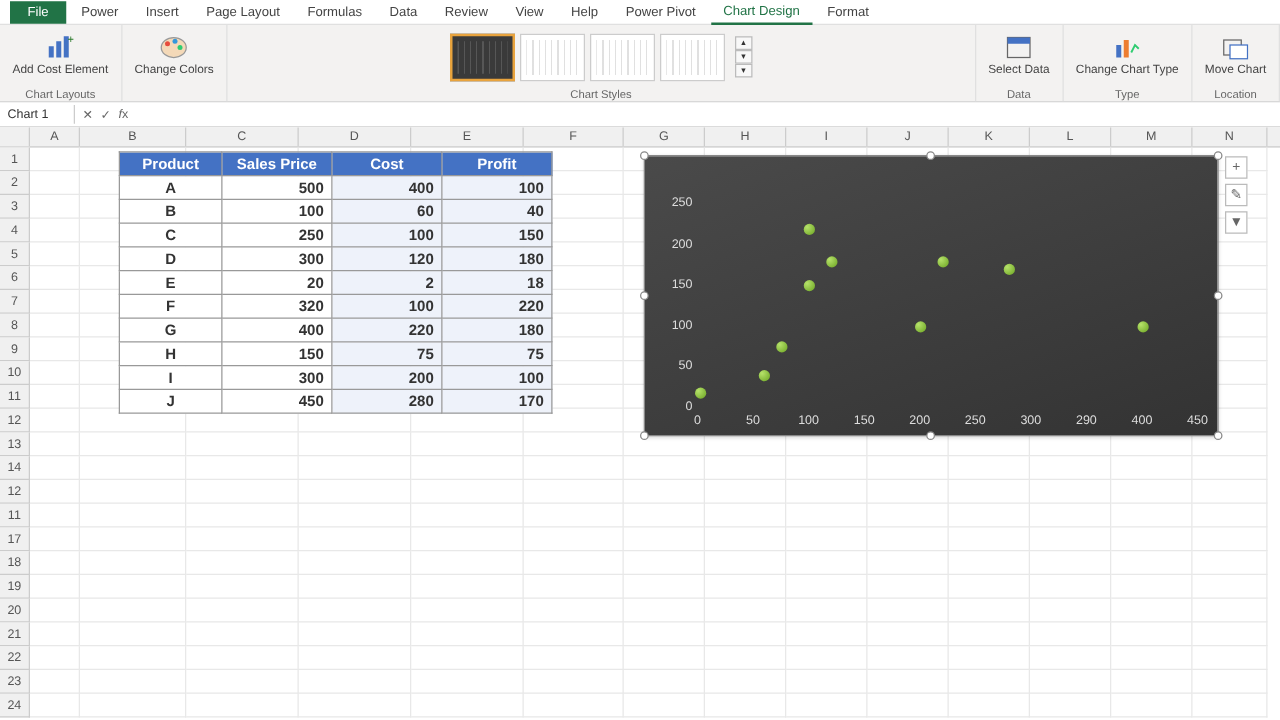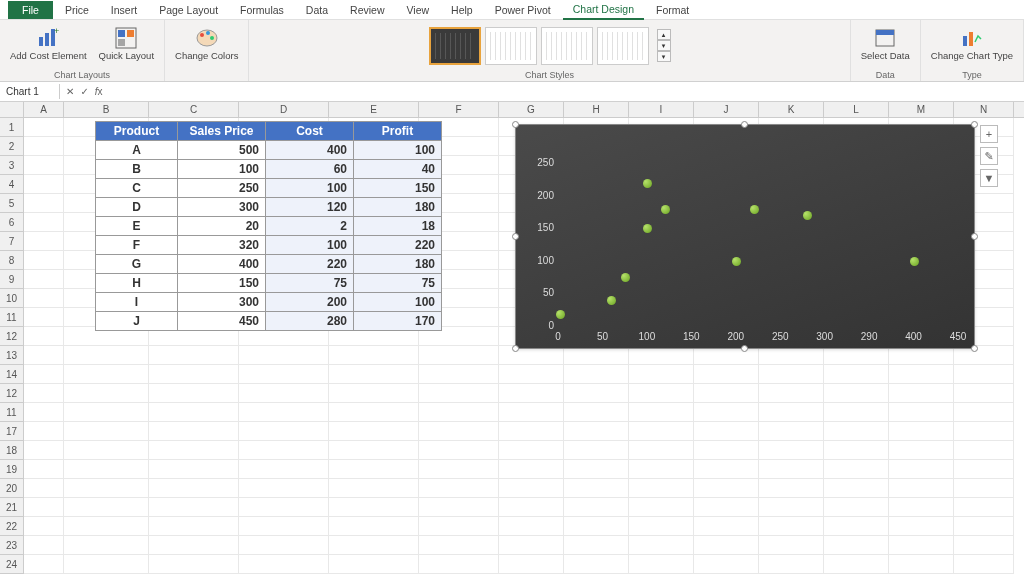--- a/index.html
+++ b/index.html
@@ -68,21 +68,21 @@
 .ytick { position: absolute; left: 10px; width: 28px; text-align: right; font-size: 10px; color: #ddd; }
 .xtick { position: absolute; bottom: 6px; font-size: 10px; color: #ddd; transform: translateX(-50%); }
 .chart-side-btns { position: absolute; right: -24px; top: 0; display: flex; flex-direction: column; gap: 4px; }
 .chart-side-btns div { width: 18px; height: 18px; border: 1px solid #bbb; background: #fff; font-size: 11px; text-align: center; line-height: 16px; color: #666; cursor: pointer; }
 </style>
 </head>
 <body>
 
 <div class="ribbon-tabs" id="ribbon-tabs">
     <div class="ribbon-tab file">File</div>
-    <div class="ribbon-tab">Price</div>
+    <div class="ribbon-tab">Power</div>
     <div class="ribbon-tab">Insert</div>
     <div class="ribbon-tab">Page Layout</div>
     <div class="ribbon-tab">Formulas</div>
     <div class="ribbon-tab">Data</div>
     <div class="ribbon-tab">Review</div>
     <div class="ribbon-tab">View</div>
     <div class="ribbon-tab">Help</div>
     <div class="ribbon-tab">Power Pivot</div>
     <div class="ribbon-tab active">Chart Design</div>
     <div class="ribbon-tab">Format</div>
@@ -96,32 +96,20 @@
             <svg width="22" height="22">
               <rect x="2" y="10" width="4" height="9" fill="#4472C4"></rect>
               <rect x="8" y="6" width="4" height="13" fill="#4472C4"></rect>
               <rect x="14" y="2" width="4" height="17" fill="#4472C4"></rect>
               <text x="17" y="7" font-size="9" fill="#2a7a2a">+</text>
             </svg>
           </div>
         <div class="lbl">Add Cost
 Element</div>
       </div>
-      <div class="big-btn">
-        <div class="ico">
-            <svg width="22" height="22">
-              <rect x="1" y="1" width="20" height="20" fill="none" stroke="#666"></rect>
-              <rect x="3" y="3" width="7" height="7" fill="#4472C4"></rect>
-              <rect x="12" y="3" width="7" height="7" fill="#ed7d31"></rect>
-              <rect x="3" y="12" width="7" height="7" fill="#a5a5a5"></rect>
-            </svg>
-          </div>
-        <div class="lbl">Quick
-Layout</div>
-      </div>
     </div>
     <div class="ribbon-group-label">Chart Layouts</div>
   </div>
 
   <div class="ribbon-group">
     <div class="ribbon-group-body">
       <div class="big-btn">
         <div class="ico">
             <svg width="24" height="20">
               <ellipse cx="12" cy="10" rx="10" ry="8" fill="#f4d9b8" stroke="#999"></ellipse>
@@ -179,20 +167,35 @@
               <path d="M14 14 l3-6 3 3" stroke="#2ecc71" fill="none" stroke-width="1.5"></path>
             </svg>
           </div>
         <div class="lbl">Change
 Chart Type</div>
       </div>
     </div>
     <div class="ribbon-group-label">Type</div>
   </div>
 
+  <div class="ribbon-group">
+    <div class="ribbon-group-body">
+      <div class="big-btn">
+        <div class="ico">
+            <svg width="22" height="20">
+              <rect x="2" y="4" width="14" height="12" fill="none" stroke="#666"></rect>
+              <rect x="7" y="8" width="14" height="11" fill="#fff" stroke="#4472C4"></rect>
+            </svg>
+          </div>
+        <div class="lbl">Move
+Chart</div>
+      </div>
+    </div>
+    <div class="ribbon-group-label">Location</div>
+  </div>
 </div>
 
 <div class="formula-row">
   <div class="name-box">Chart 1</div>
   <div class="fx-area">
     <span class="fx-ico">✕</span>
     <span class="fx-ico">✓</span>
     <span class="fx-ico"><i>f</i>x</span>
     <input class="formula-input" value="" style="">
   </div>

